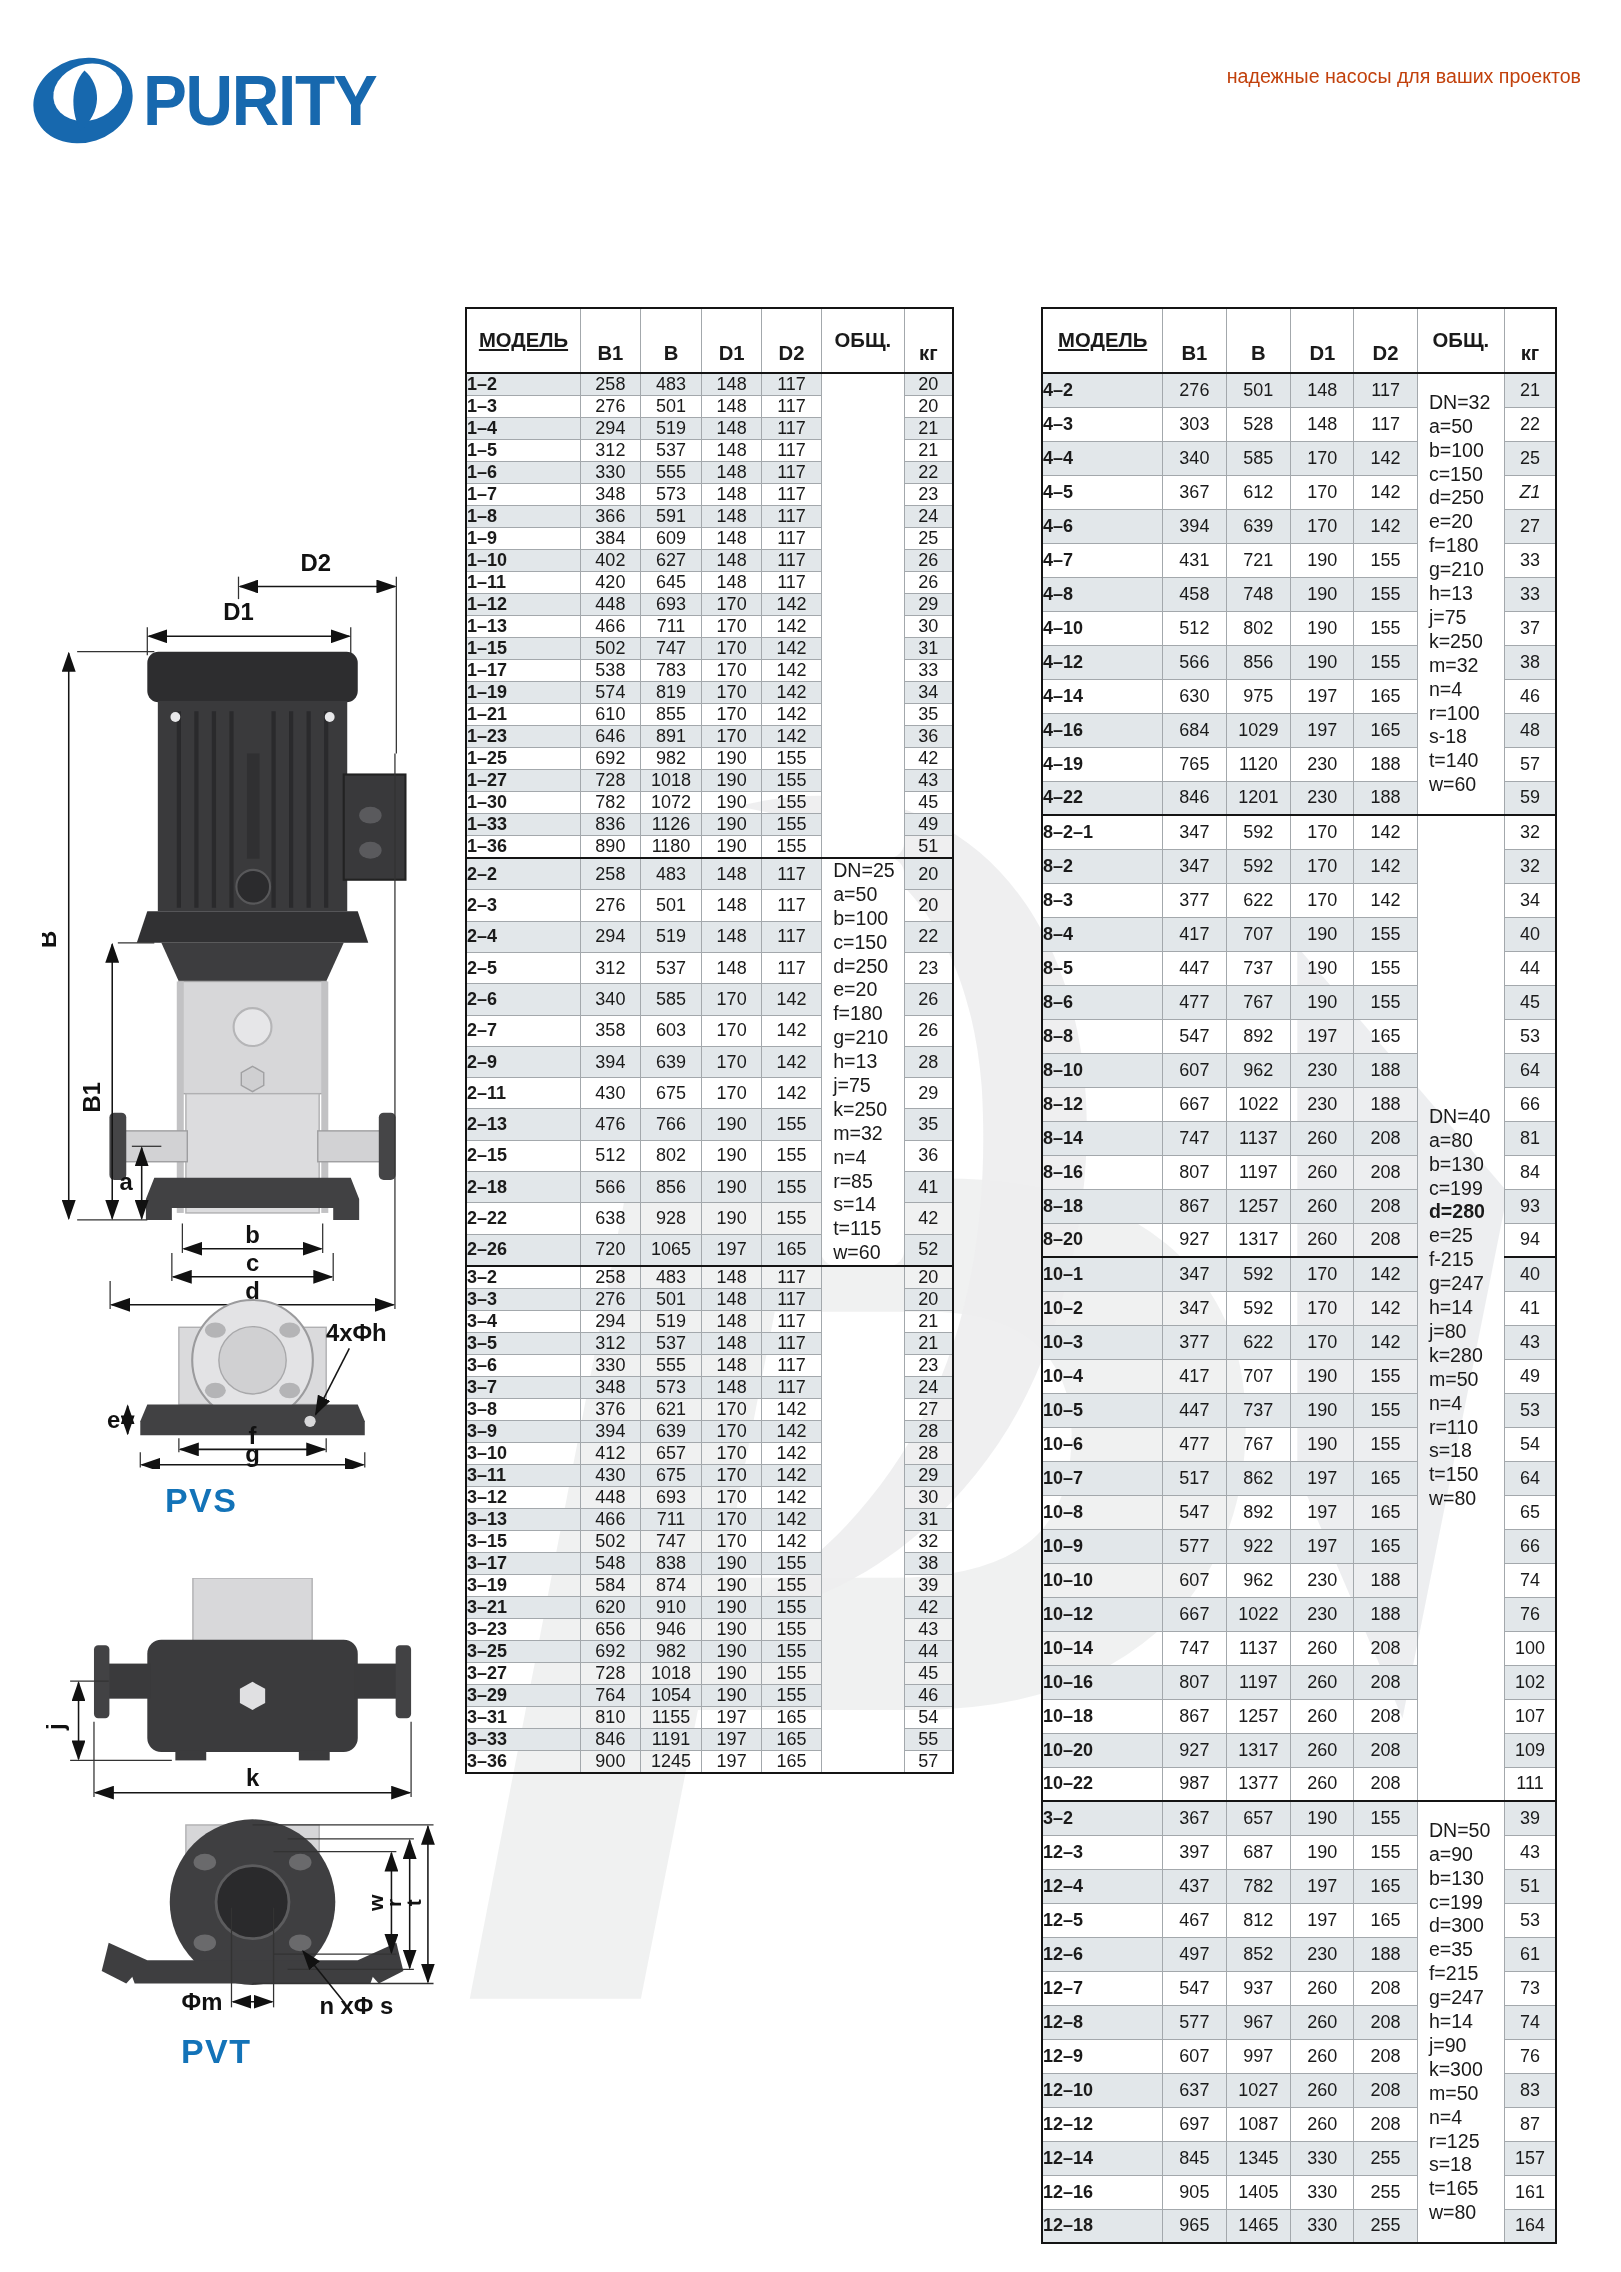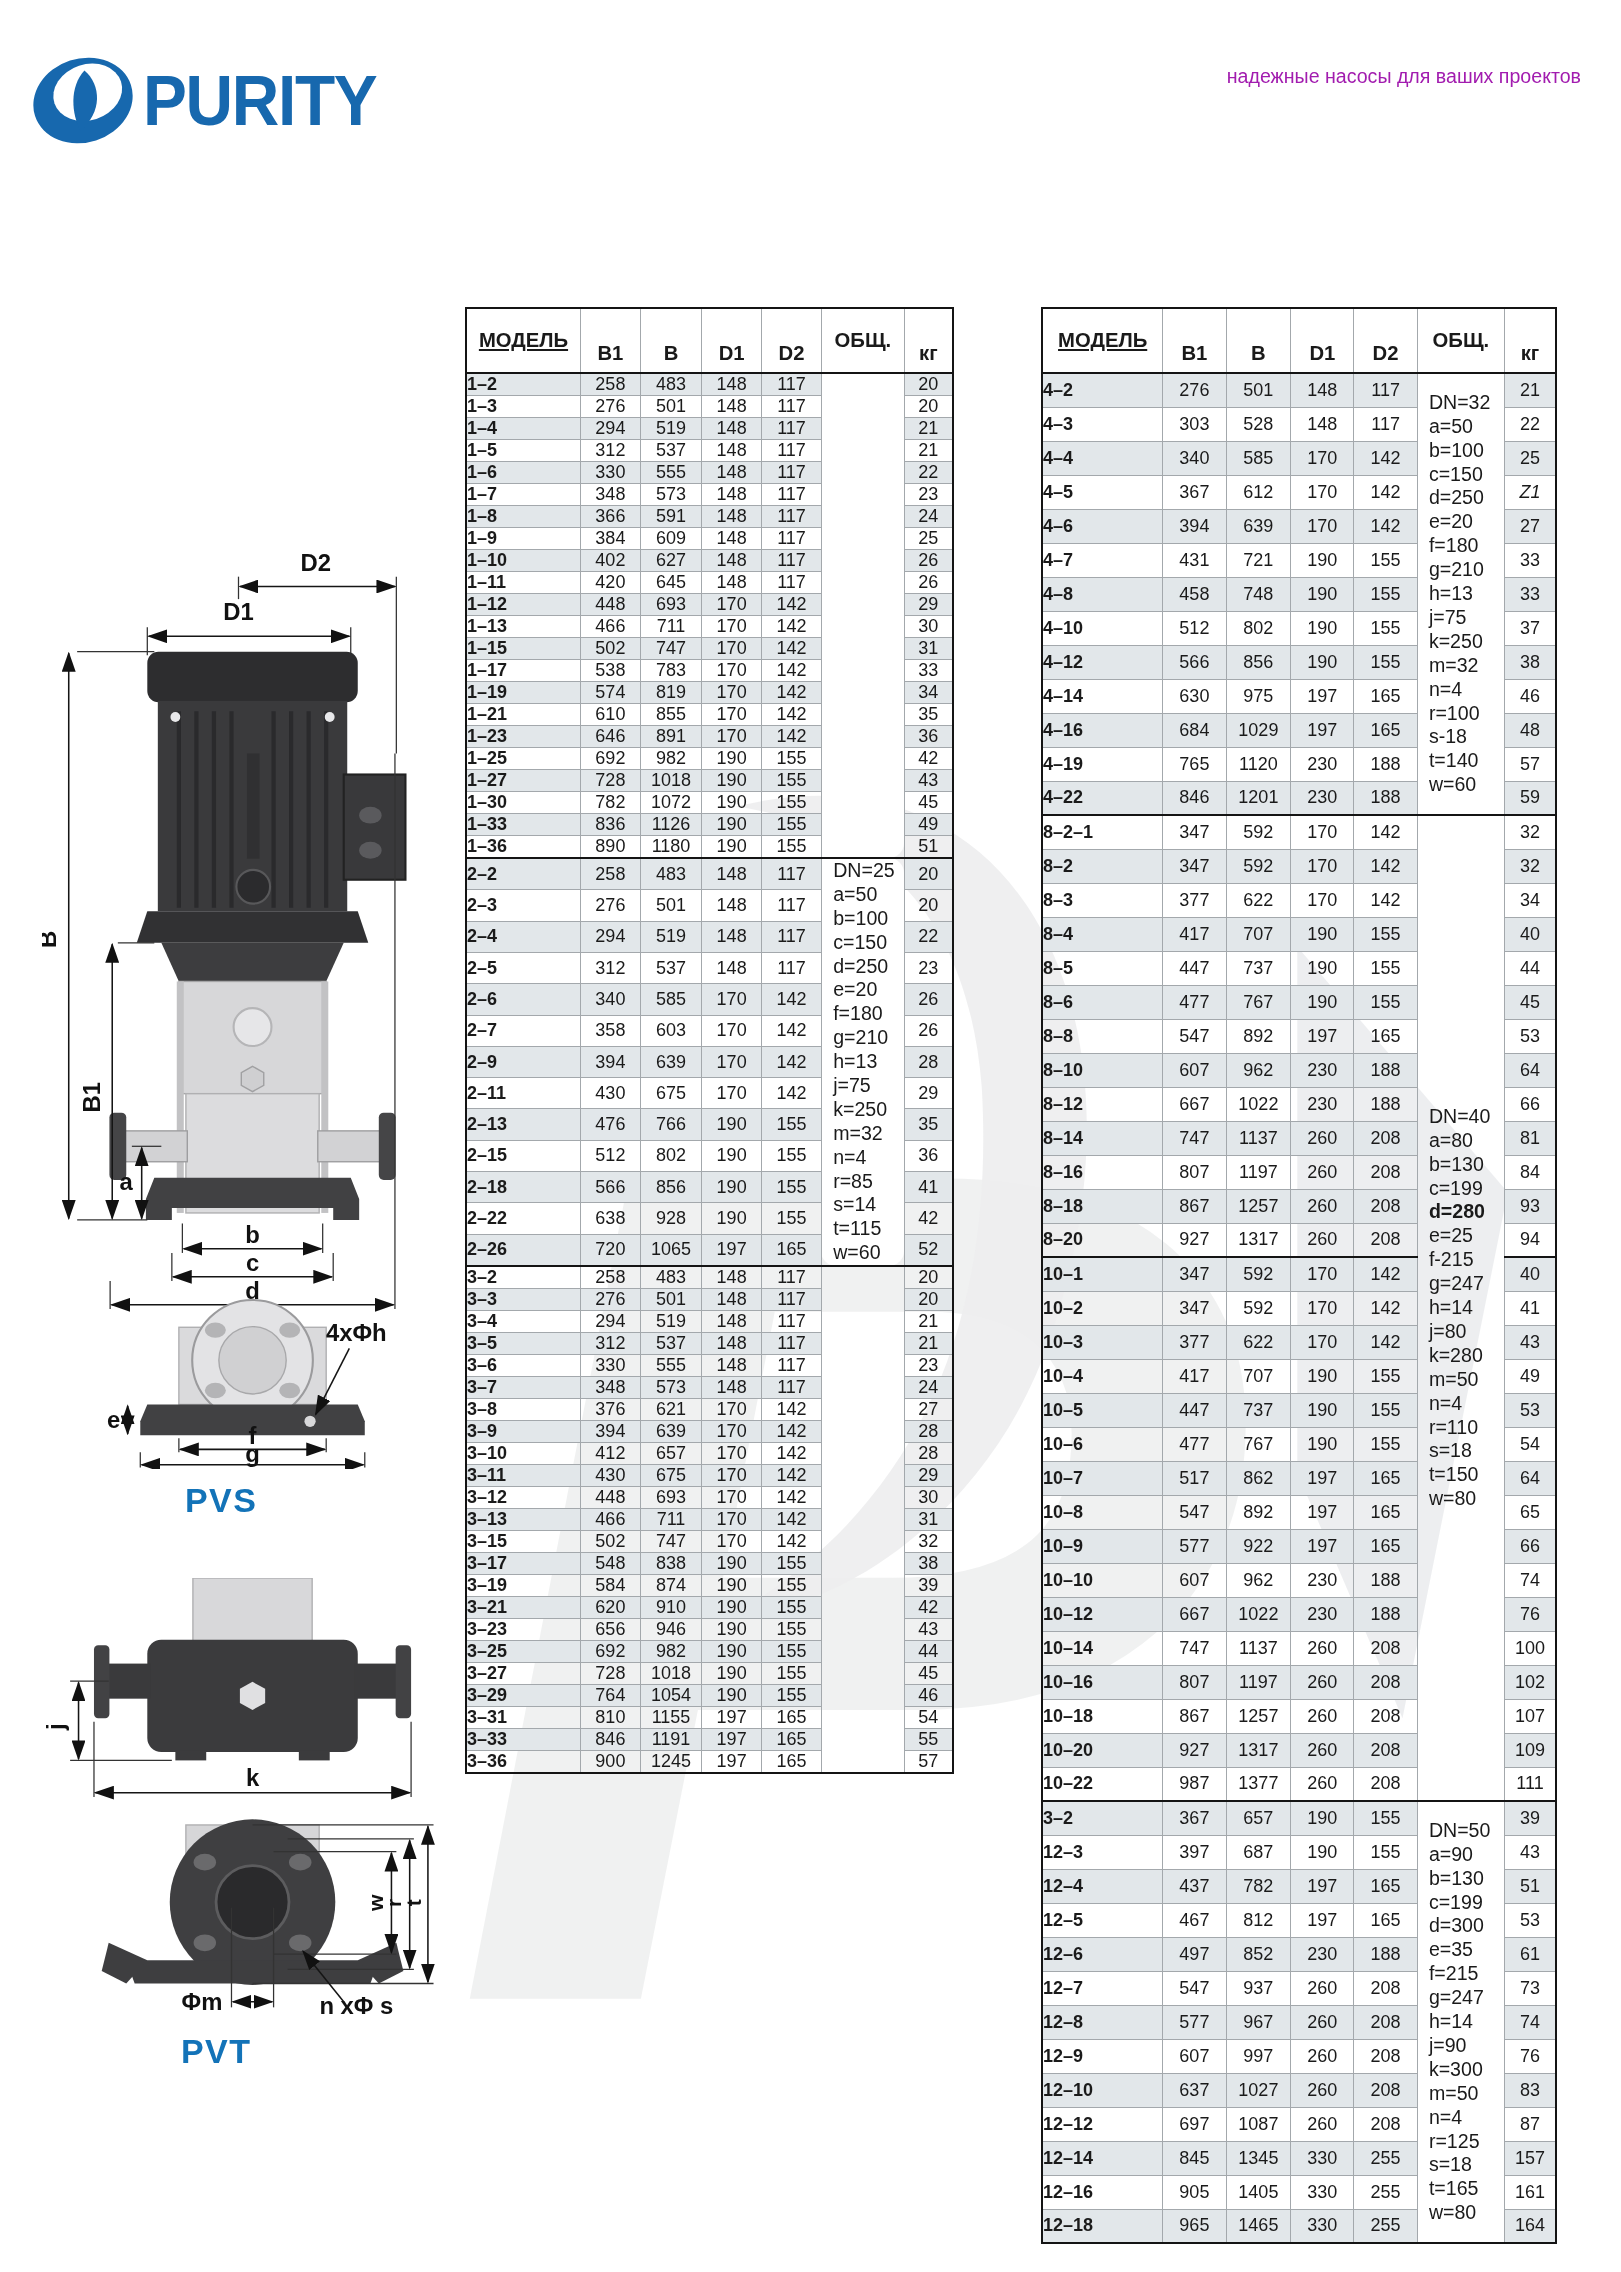--- a/index.html
+++ b/index.html
@@ -3,21 +3,21 @@
 <meta charset="utf-8">
 <style>
   html,body{margin:0;padding:0;background:#ffffff;}
   .sheet{position:relative;width:1622px;height:2273px;background:#ffffff;
          font-family:"Liberation Sans",sans-serif;color:#1a1a1a;overflow:hidden;}
 
   
   .logo{position:absolute;left:27px;top:48px;display:flex;align-items:center;}
   .logo-text{font-size:70px;font-weight:bold;color:#1768ae;letter-spacing:-1.4px;
              transform:scaleX(.94);transform-origin:left center;margin-left:4.2px;}
-  .slogan{position:absolute;right:41px;top:65px;font-size:19.6px;color:#a21caf;}
+  .slogan{position:absolute;right:41px;top:65px;font-size:19.6px;color:#c2410c;}
 
   
   .watermark{position:absolute;left:0;top:0;z-index:0;}
 
   
   .dim-table{border-collapse:collapse;table-layout:fixed;position:absolute;z-index:1;
              border:2.8px solid #141414;}
   .tbl-left {left:465px;top:307px;width:489px;}
   .tbl-right{left:1041px;top:307px;width:516px;}
   .dim-table th,.dim-table td{border:1.1px solid #a3a8ac;font-size:18px;padding:0;}
@@ -172,21 +172,21 @@
 
     <line class="xline" x1="195" y1="1276" x2="195" y2="1296"></line>
       <line class="xline" x1="405" y1="1276" x2="405" y2="1296"></line>
     <text class="dimtxt" x="300" y="1284" text-anchor="middle">f</text>
     <line class="dline" x1="197" y1="1292" x2="403" y2="1292" marker-start="url(#ah)" marker-end="url(#ah)"></line>
     <line class="xline" x1="140" y1="1296" x2="140" y2="1318"></line>
       <line class="xline" x1="460" y1="1296" x2="460" y2="1318"></line>
     <text class="dimtxt" x="300" y="1310" text-anchor="middle">g</text>
     <line class="dline" x1="142" y1="1314" x2="458" y2="1314" marker-start="url(#ah)" marker-end="url(#ah)"></line>
   </svg>
-  <div class="view-label" style="left:185px;top:1481px">PVS</div>
+  <div class="view-label" style="left:165px;top:1481px">PVS</div>
 
   <svg class="diag" style="left:42px;top:1578px" width="393" height="449" viewBox="0 0 560 640">
 
     <rect x="215" y="0" width="170" height="95" fill="#d8d8da" stroke="#b0b0b2" stroke-width="2"></rect>
     <rect x="150" y="88" width="300" height="160" rx="20" fill="#3b3b3d"></rect>
     <polygon points="300,148 318,158 318,178 300,188 282,178 282,158" fill="#e0e0e2"></polygon>
     <rect x="95" y="122" width="60" height="50" fill="#3a3a3c"></rect>
     <rect x="74" y="96" width="22" height="104" rx="6" fill="#424244"></rect>
     <rect x="445" y="122" width="60" height="50" fill="#3a3a3c"></rect>
     <rect x="504" y="96" width="22" height="104" rx="6" fill="#424244"></rect>

